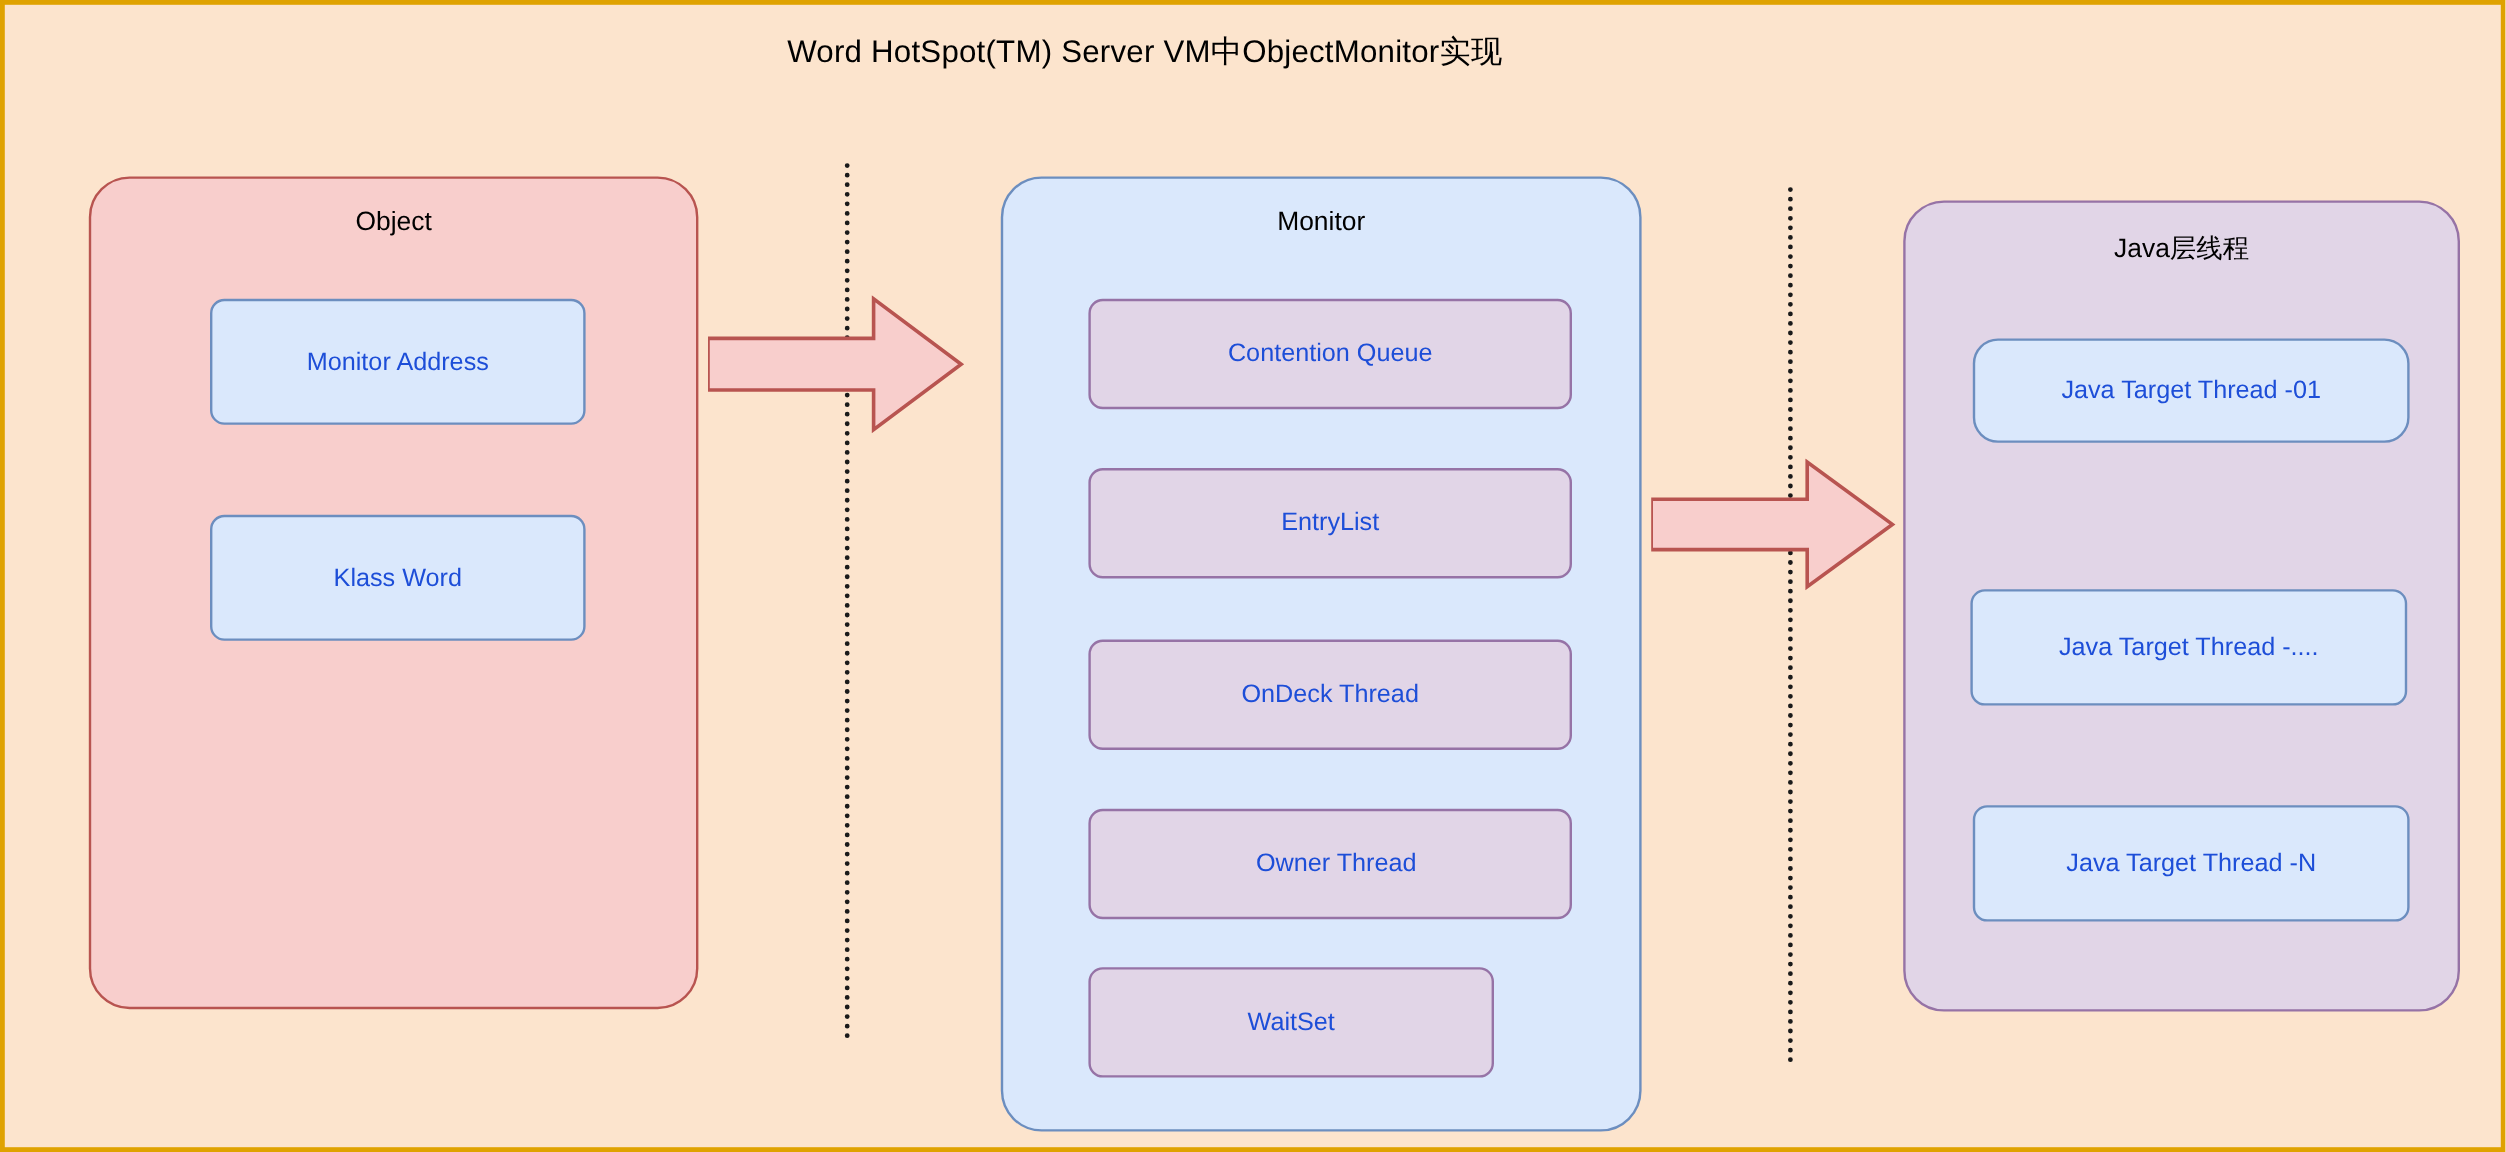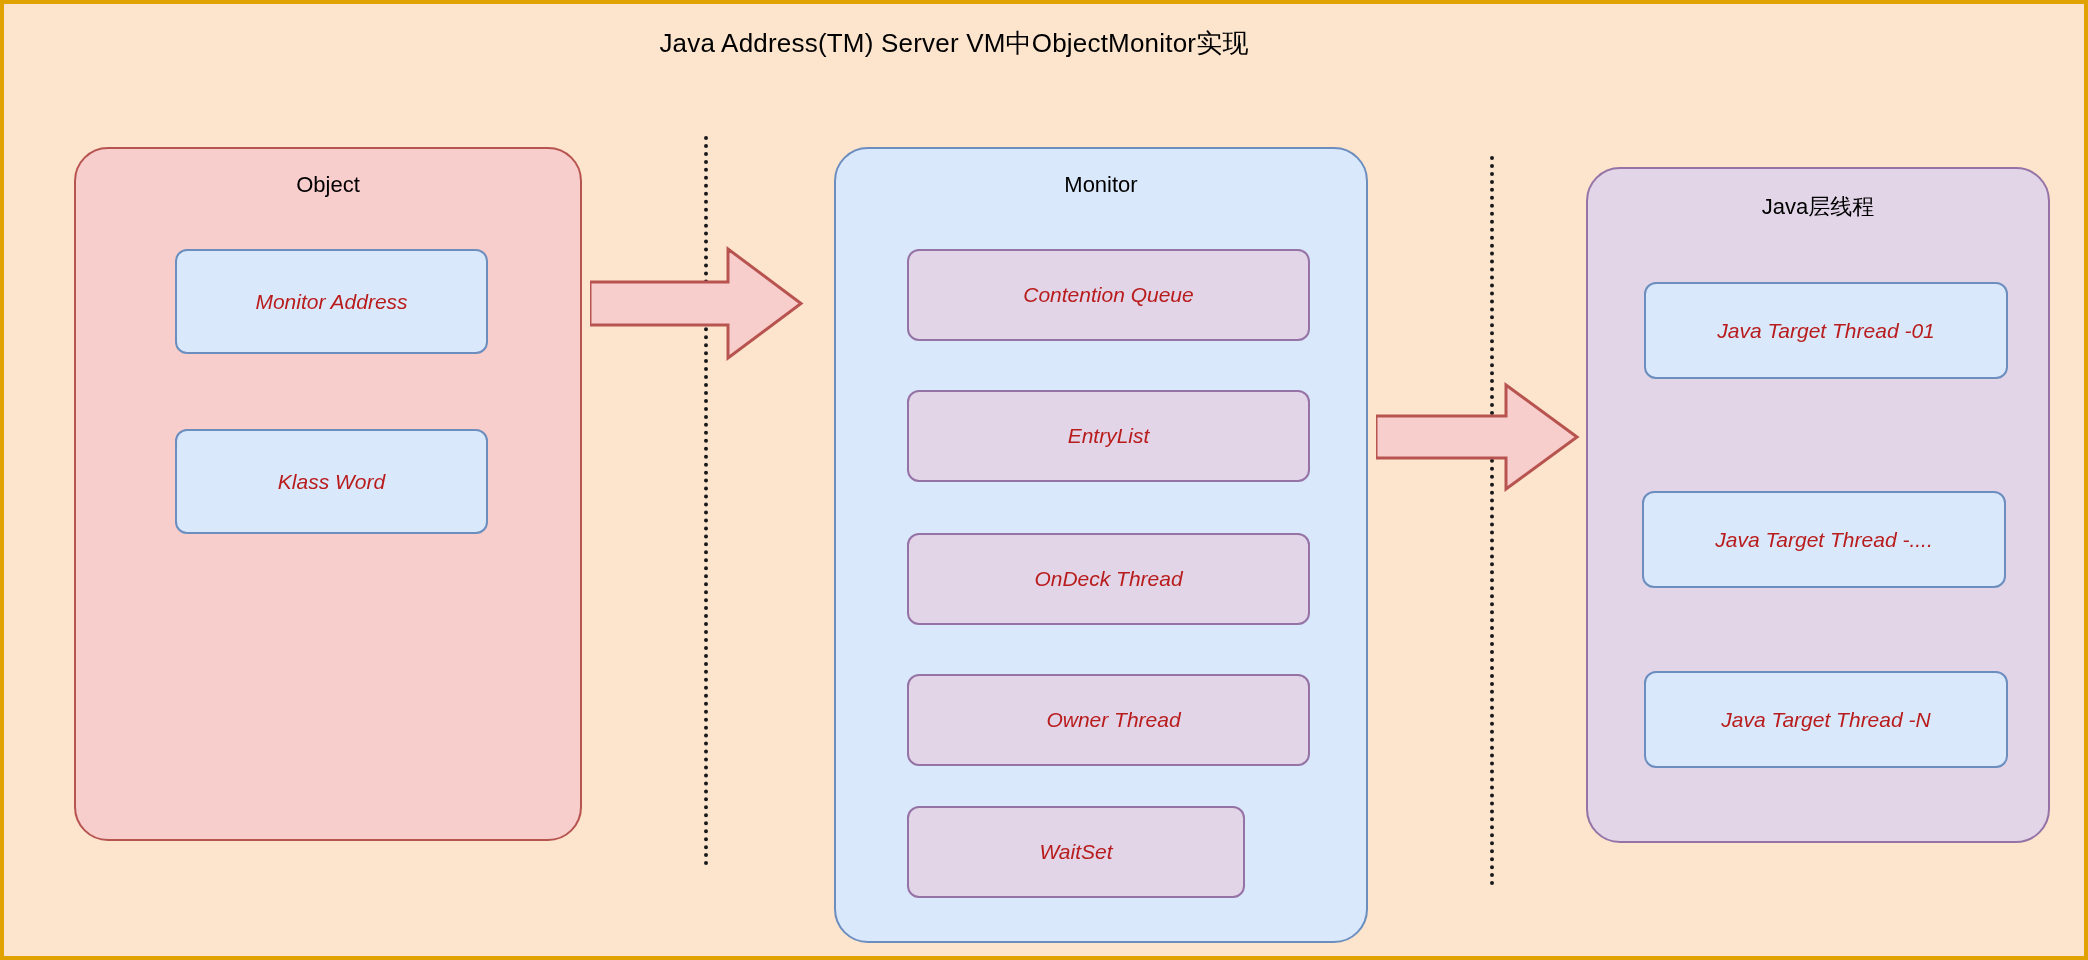--- a/index.html
+++ b/index.html
@@ -92,56 +92,55 @@
   .item {
     position: absolute;
     box-sizing: border-box;
     border-radius: 12px;
     border-width: 2px;
     border-style: solid;
     display: flex;
     align-items: center;
     justify-content: center;
     font-size: 21px;
-    color: #b91c1c;
+    color: #1d4ed8;
     text-align: center;
     white-space: nowrap;
-    font-style: italic;
   }
   .item-blue   { background: #dae8fc; border-color: #6c8ebf; }
   .item-purple { background: #e1d5e7; border-color: #9673a6; }
 
   
   #item-monitor-address { left: 171px; top: 245px; width: 313px; height: 105px; }
   #item-klass-word      { left: 171px; top: 425px; width: 313px; height: 105px; }
   #item-object-entry    { left: 171px; top: 628px; width: 313px; height: 148px; }
 
   
   #item-contention-queue { left: 903px; top: 245px; width: 403px; height: 92px; }
   #item-entrylist        { left: 903px; top: 386px; width: 403px; height: 92px; }
   #item-ondeck-thread    { left: 903px; top: 529px; width: 403px; height: 92px; }
   #item-owner-thread     { left: 903px; top: 670px; width: 403px; height: 92px; padding-left: 10px; }
   #item-waitset          { left: 903px; top: 802px; width: 338px; height: 92px; }
 
   
-  #item-thread-01  { left: 1640px; top: 278px; width: 364px; height: 97px; }
+  #item-thread-01  { left: 1640px; top: 278px; width: 364px; height: 87px; border-radius: 21px; }
   #item-thread-dot { left: 1638px; top: 487px; width: 364px; height: 97px; }
   #item-thread-n   { left: 1640px; top: 667px; width: 364px; height: 97px; }
 
   
   .arrow { position: absolute; }
   #arrow-object-monitor { left: 586px; top: 242px; width: 214px; height: 115px; }
   #arrow-monitor-java   { left: 1372px; top: 378px; width: 204px; height: 110px; }
 </style>
 </head>
 <body>
 
 <div id="canvas">
 
-  <div id="diagram-title">Java Address(TM) Server VM中ObjectMonitor实现</div>
+  <div id="diagram-title">Word HotSpot(TM) Server VM中ObjectMonitor实现</div>
 
   <div class="divider" id="divider-left"></div>
   <div class="divider" id="divider-right"></div>
 
   <div class="group" id="group-object">
     <div class="group-label">Object</div>
   </div>
   <div class="item item-blue" id="item-monitor-address">Monitor Address</div>
   <div class="item item-blue" id="item-klass-word">Klass Word</div>
 

